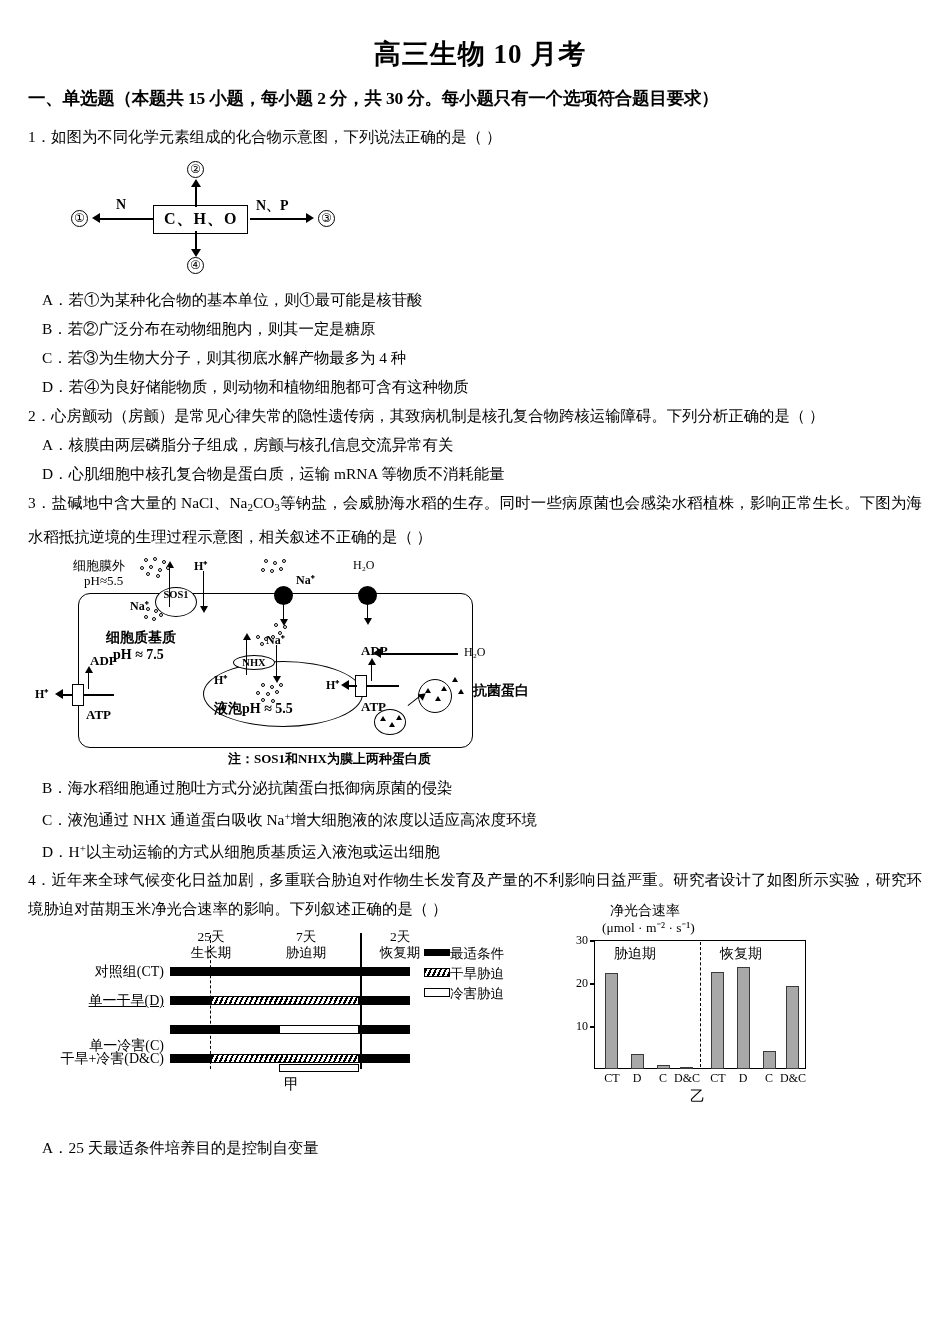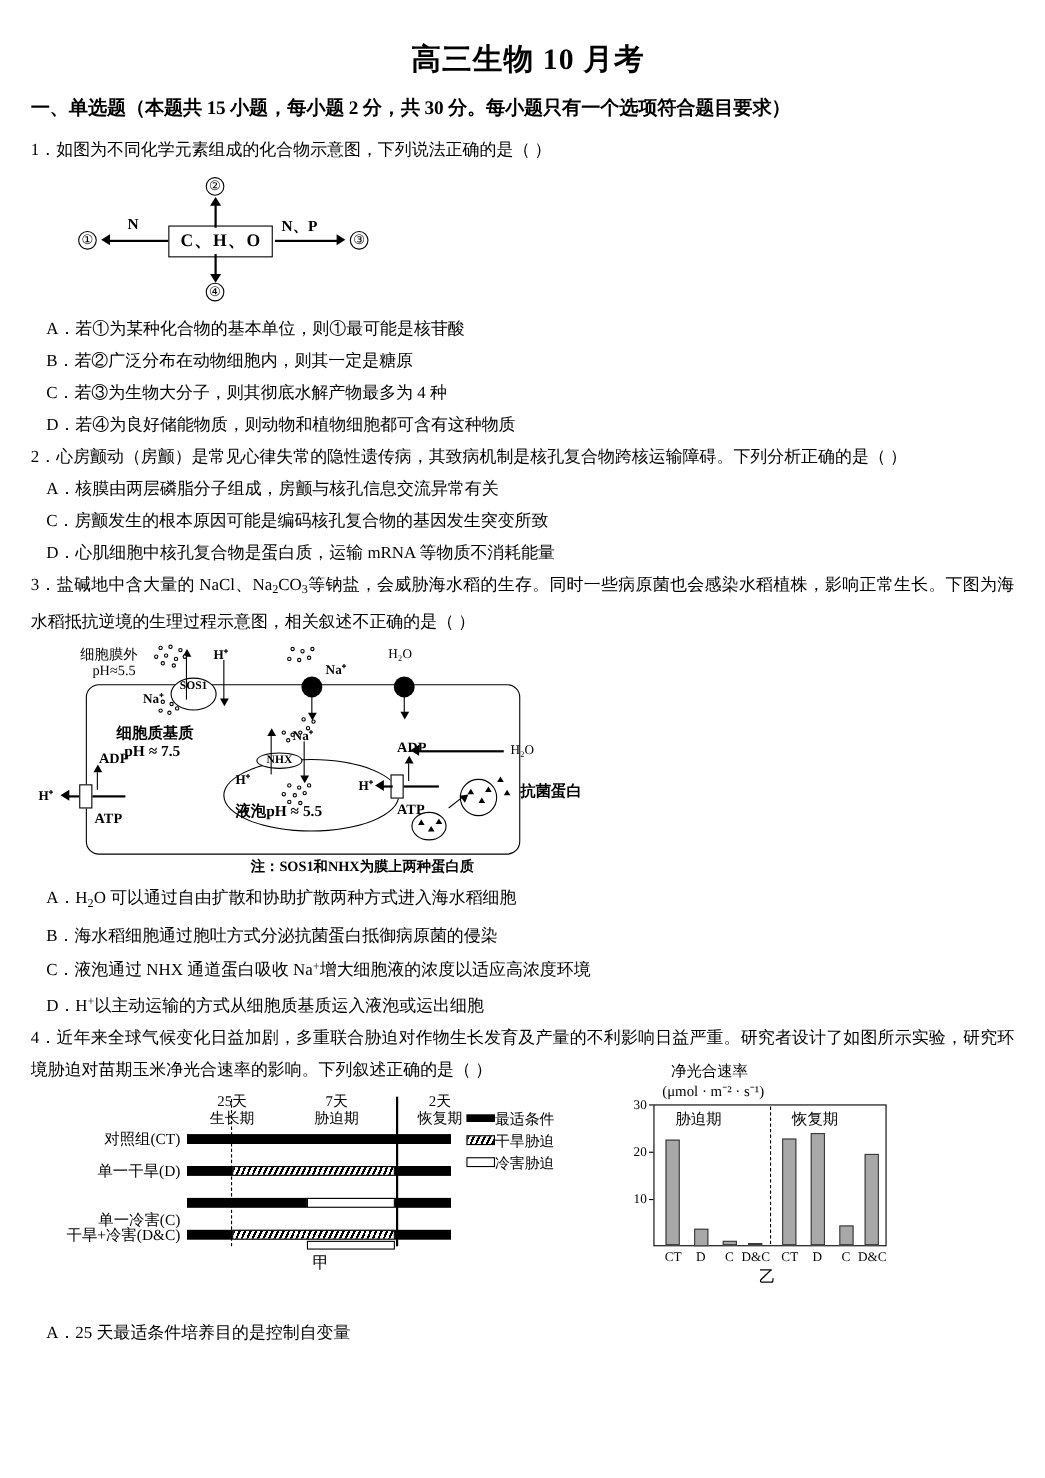--- a/index.html
+++ b/index.html
@@ -151,21 +151,20 @@
 
   <p class="opt">A．若①为某种化合物的基本单位，则①最可能是核苷酸</p>
   <p class="opt">B．若②广泛分布在动物细胞内，则其一定是糖原</p>
   <p class="opt">C．若③为生物大分子，则其彻底水解产物最多为 4 种</p>
   <p class="opt">D．若④为良好储能物质，则动物和植物细胞都可含有这种物质</p>
 
   <p class="qstem">
     <span>2．</span><span>心房颤动（房颤）是常见心律失常的隐性遗传病，其致病机制是核孔复合物跨核运输障碍。下列分析正确的是（    ）</span>
   </p>
   <p class="opt">A．核膜由两层磷脂分子组成，房颤与核孔信息交流异常有关</p>
-  <p class="opt">C．房颤发生的根本原因可能是编码核孔复合物的基因发生突变所致</p>
   <p class="opt">D．心肌细胞中核孔复合物是蛋白质，运输 mRNA 等物质不消耗能量</p>
 
   <p class="qstem">
     <span>3．</span><span>盐碱地中含大量的 NaCl、Na</span><span class="sub">2</span><span>CO</span><span class="sub">3</span><span>等钠盐，会威胁海水稻的生存。同时一些病原菌也会感染水稻植株，影响正常生长。下图为海水稻抵抗逆境的生理过程示意图，相关叙述不正确的是（    ）</span>
   </p>
 
   <div class="fig fig2">
 
     <div class="t" style="left:45px; top:0px; font-size:13px; white-space:nowrap;">细胞膜外</div>
     <div class="t" style="left:56px; top:16px; font-size:13px; white-space:nowrap;">pH≈5.5</div>
@@ -294,21 +293,20 @@
     </div>
     <div class="ln" style="left:380px; top:148px; width:16px; height:1.4px; transform:rotate(-38deg); transform-origin:left center;"></div>
     <div class="arrowhead" style="left:391px; top:135px; border-left:4px solid transparent; border-right:4px solid transparent; border-bottom:7px solid #000; transform:rotate(52deg);"></div>
     <div class="tri" style="left:424px; top:120px;"></div>
     <div class="tri" style="left:430px; top:132px;"></div>
     <div class="tb" style="left:445px; top:125px; font-size:14px;">抗菌蛋白</div>
 
     <div class="note2" style="left:200px; top:193px;">注：SOS1和NHX为膜上两种蛋白质</div>
   </div>
 
-  <p class="opt">A．H<span class="sub">2</span>O 可以通过自由扩散和协助扩散两种方式进入海水稻细胞</p>
   <p class="opt">B．海水稻细胞通过胞吐方式分泌抗菌蛋白抵御病原菌的侵染</p>
   <p class="opt">C．液泡通过 NHX 通道蛋白吸收 Na<span class="sup">+</span>增大细胞液的浓度以适应高浓度环境</p>
   <p class="opt">D．H<span class="sup">+</span>以主动运输的方式从细胞质基质运入液泡或运出细胞</p>
 
   <p class="qstem">
     <span>4．</span><span>近年来全球气候变化日益加剧，多重联合胁迫对作物生长发育及产量的不利影响日益严重。研究者设计了如图所示实验，研究环境胁迫对苗期玉米净光合速率的影响。下列叙述正确的是（    ）</span>
   </p>
 
   <div class="fig3wrap">
 
@@ -323,21 +321,21 @@
       </div>
       <div class="tl-head" style="left:336px; top:0px; width:72px;">
         <span>2天</span><br>
         <span>恢复期</span>
       </div>
 
       <div class="vdash" style="left:182px; top:6px; height:134px;"></div>
       <div class="vsolid" style="left:332px; top:4px; height:136px;"></div>
 
       <div class="tl-label" style="left:0px; top:34px; width:136px;">对照组(CT)</div>
-      <div class="tl-label" style="left:0px; top:63px; width:136px;">单一干旱(D)</div>
+      <div class="tl-label" style="left:0px; top:63px; width:136px;text-decoration:underline;">单一干旱(D)</div>
       <div class="tl-label" style="left:0px; top:108px; width:136px;">单一冷害(C)</div>
       <div class="tl-label" style="left:0px; top:121px; width:136px;">干旱+冷害(D&amp;C)</div>
 
       <div class="bar-solid" style="left:142px; top:38px; width:240px; height:9px;"></div>
 
       <div class="bar-solid" style="left:142px; top:67px; width:240px; height:9px;"></div>
       <div class="bar-hatch" style="left:183px; top:67px; width:148px; height:9px;"></div>
 
       <div class="bar-solid" style="left:142px; top:96px; width:240px; height:9px;"></div>
       <div class="bar-white" style="left:251px; top:96px; width:80px; height:9px;"></div>

